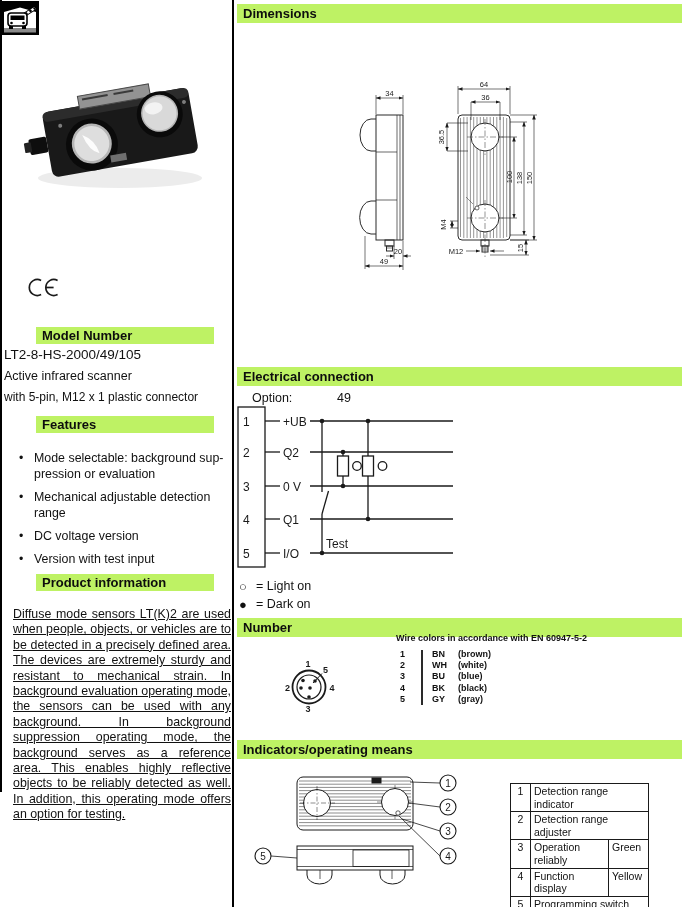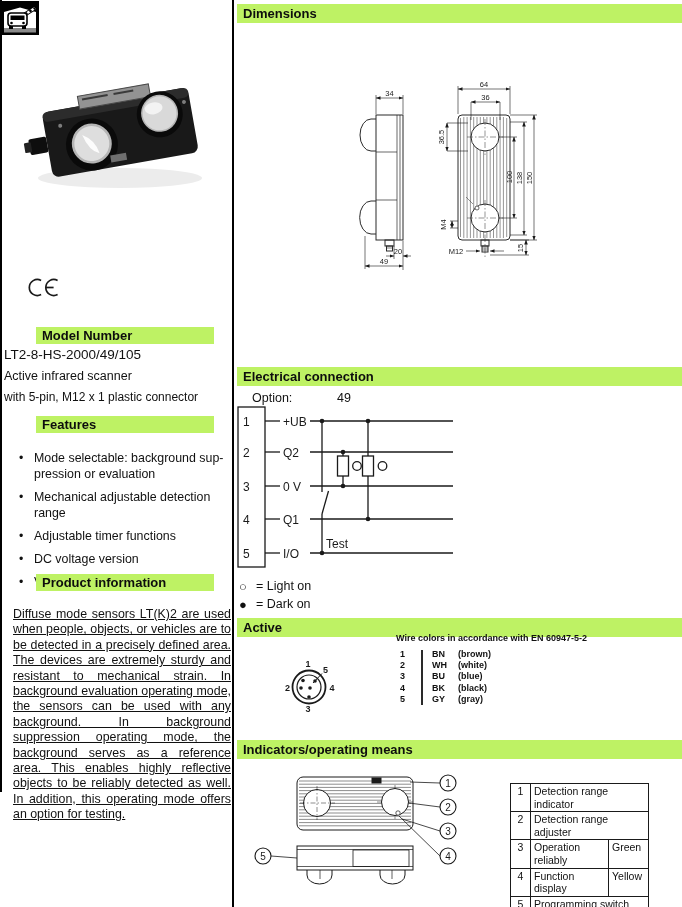--- a/index.html
+++ b/index.html
@@ -126,21 +126,20 @@
   <div id="model-number" class="abs" style="font-weight:normal">LT2-8-HS-2000/49/105</div>
   <div id="model-sub1" class="abs">Active infrared scanner</div>
   <div id="model-sub2" class="abs">with 5-pin, M12 x 1 plastic connector</div>
 
   <div id="bar-features" class="bar left">
     <span>Features</span>
   </div>
   <ul id="features-list" class="abs">
     <li>Mode selectable: background sup­pression or evaluation</li>
     <li>Mechanical adjustable detection ran­ge</li>
-    <li>Adjustable timer functions</li>
     <li>DC voltage version</li>
     <li>Version with test input</li>
   </ul>
 
   <div id="bar-prodinfo" class="bar left">
     <span>Product information</span>
   </div>
   <p id="prodinfo-text" class="abs">Diffuse mode sensors LT(K)2 are used when people, objects, or vehicles are to be detec­ted in a precisely defined area. The devices are extremely sturdy and resistant to mecha­nical strain. In background evaluation opera­ting mode, the sensors can be used with any background. In background suppression ope­rating mode, the background serves as a reference area. This enables highly reflective objects to be reliably detected as well. In addition, this operating mode offers an option for testing.</p>
 
   <div id="bar-dimensions" class="bar right">
@@ -315,21 +314,21 @@
       <span class="legend-sym">○</span>
       <span>= Light on</span>
     </div>
     <div class="legend-row">
       <span class="legend-sym">●</span>
       <span>= Dark on</span>
     </div>
   </div>
 
   <div id="bar-pinout" class="bar right">
-    <span>Active</span>
+    <span>Number</span>
   </div>
   <div id="pinout-note" class="abs">Wire colors in accordance with EN 60947-5-2</div>
 
   <svg id="connector-svg" class="abs" width="56" height="56" viewBox="0 0 56 56">
     <circle cx="27" cy="28" r="16.5" fill="none" stroke="#1a1a1a" stroke-width="1.8"></circle>
     <circle cx="27" cy="28" r="12" fill="none" stroke="#1a1a1a" stroke-width="1.2"></circle>
     <g fill="#1a1a1a">
       <circle cx="21" cy="21.5" r="1.8"></circle>
         <circle cx="33" cy="22" r="1.8"></circle>
       <circle cx="19" cy="29" r="1.8"></circle>

